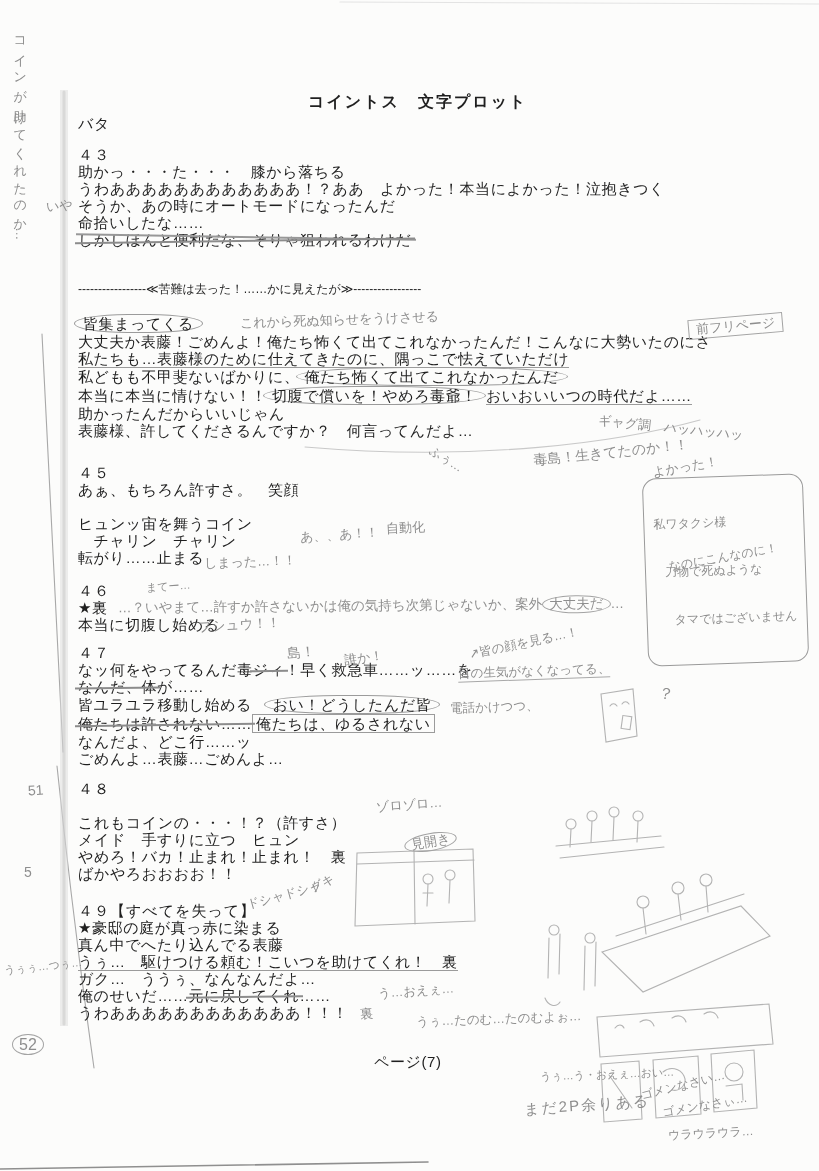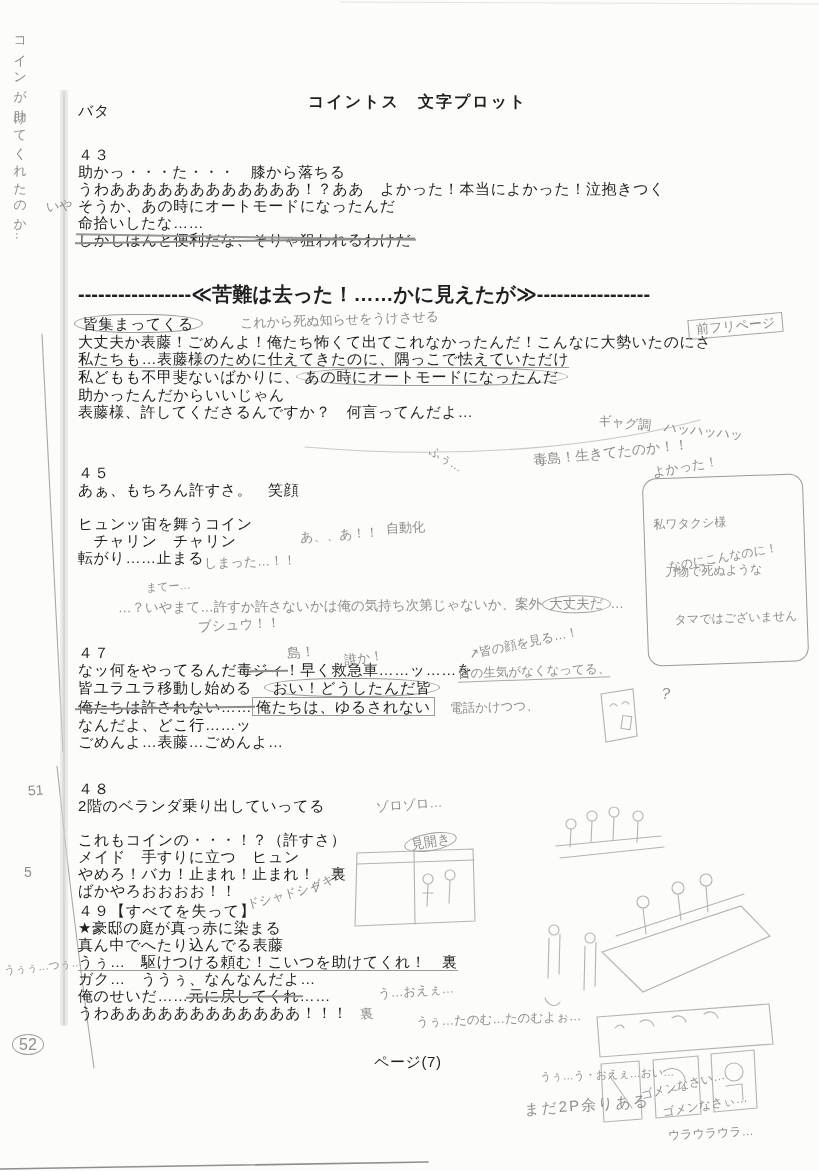--- a/index.html
+++ b/index.html
@@ -5,21 +5,21 @@
   html,body{margin:0;padding:0;background:#e8e8e6;}
   .page{position:relative;width:819px;height:1171px;background:#fcfcfb;overflow:hidden;
         font-family:"Liberation Sans","DejaVu Sans",sans-serif;color:#1f1f1f;}
   .title{position:absolute;left:308px;top:92px;font-size:16px;font-weight:bold;
          letter-spacing:2px;margin:0;white-space:pre;}
   .sec{position:absolute;left:78px;}
   .ln{font-size:15px;line-height:17px;white-space:pre;letter-spacing:0.6px;}
   .ln.sp{height:17px;}
   .num{letter-spacing:1px;}
   .pl{position:absolute;font-size:15px;white-space:pre;letter-spacing:0.6px;}
-  .divider{letter-spacing:0;font-size:20px;font-weight:bold;}
+  .divider{letter-spacing:0;font-size:12px;}
   .hw{position:absolute;color:#8e8e8e;white-space:pre;line-height:1.2;}
   .vert{writing-mode:vertical-rl;letter-spacing:3px;}
   .circ{display:inline-block;border:1.4px solid #9b9b9b;border-radius:50%/60%;padding:0 8px;margin-left:-4px;}
   .pbox{display:inline-block;border:1.4px solid #9b9b9b;padding:0 3px;}
   .hwbox{display:inline-block;border:1.2px solid #a3a3a3;padding:1px 7px;}
   .circhw{display:inline-block;border:1.2px solid #a3a3a3;border-radius:50%;padding:0 6px;}
   .uline{border-bottom:1.6px solid #9b9b9b;}
   .ulinehw{border-bottom:1.3px solid #a8a8a8;}
   .strike{position:relative;}
   .strike::after{content:"";position:absolute;left:-3px;right:-3px;top:55%;height:1.7px;
@@ -88,64 +88,70 @@
       <path d="M663,1072 C670,1066 680,1068 684,1076 C688,1084 680,1092 672,1090"></path>
       <path d="M711,1054 L754,1050 L757,1108 L714,1112 Z"></path>
       <circle cx="734" cy="1072" r="9"></circle>
       <path d="M726,1086 L742,1084 L743,1100"></path>
       <path d="M0,1169 L428,1162" stroke="#8f8f8f" stroke-width="1.6"></path>
       <path d="M305,447 C480,462 620,442 700,420" stroke="#c9c9c9"></path>
     </g>
   </svg>
 
   <h1 class="title">コイントス　文字プロット</h1>
-  <div class="pl" style="left:78px;top:102px">バタ</div>
+  <div class="pl" style="left:78px;top:115px">バタ</div>
 
   <section class="sec" style="top:146px">
     <div class="ln num">４３</div>
     <div class="ln">助かっ・・・た・・・　膝から落ちる</div>
     <div class="ln">うわああああああああああああ！？ああ　よかった！本当によかった！泣抱きつく</div>
     <div class="ln">そうか、あの時にオートモードになったんだ</div>
     <div class="ln">命拾いしたな……</div>
     <div class="ln"><span class="strike double">しかしほんと便利だな、そりゃ狙われるわけだ</span></div>
   </section>
 
   <div class="pl divider" style="left:78px;top:281px">-----------------≪苦難は去った！……かに見えたが≫-----------------</div>
 
   <section class="sec" style="top:314px">
     <div class="ln"><span class="circ">皆集まってくる</span></div>
     <div class="ln">大丈夫か表藤！ごめんよ！俺たち怖くて出てこれなかったんだ！こんなに大勢いたのにさ</div>
     <div class="ln"><span class="uline">私たちも…表藤様のために仕えてきたのに、隅っこで怯えていただけ</span></div>
-    <div class="ln"><span>私どもも不甲斐ないばかりに、</span><span class="circ">あの時にオートモードになったんだ</span></div>
+    <div class="ln"><span>私どもも不甲斐ないばかりに、</span><span class="circ">俺たち怖くて出てこれなかったんだ</span></div>
+    <div class="ln"><span>本当に本当に情けない！！</span><span class="circ">切腹で償いを！やめろ毒爺！</span><span class="uline">おいおいいつの時代だよ……</span></div>
     <div class="ln">助かったんだからいいじゃん</div>
     <div class="ln">表藤様、許してくださるんですか？　何言ってんだよ…</div>
   </section>
 
   <section class="sec" style="top:464px">
     <div class="ln num">４５</div>
     <div class="ln">あぁ、もちろん許すさ。　笑顔</div>
     <div class="ln sp"></div>
     <div class="ln">ヒュンッ宙を舞うコイン</div>
     <div class="ln">　チャリン　チャリン</div>
     <div class="ln">転がり……止まる</div>
   </section>
 
+  <section class="sec" style="top:582px">
+    <div class="ln num">４６</div>
+    <div class="ln">★裏</div>
+    <div class="ln">本当に切腹し始める</div>
+  </section>
 
   <section class="sec" style="top:644px">
     <div class="ln num">４７</div>
     <div class="ln"><span>なッ何をやってるんだ毒</span><span class="strike">ジィ</span><span>！早く救急車……ッ……を</span></div>
+    <div class="ln"><span class="strike">なんだ、体</span><span>が……</span></div>
     <div class="ln"><span>皆ユラユラ移動し始める　</span><span class="circ">おい！どうしたんだ皆</span></div>
     <div class="ln"><span class="strike">俺たちは許されない……</span><span class="pbox">俺たちは、ゆるされない</span></div>
     <div class="ln">なんだよ、どこ行……ッ</div>
     <div class="ln">ごめんよ…表藤…ごめんよ…</div>
   </section>
 
   <section class="sec" style="top:780px">
     <div class="ln num">４８</div>
-    <div class="ln">2階のベランダ乗り出していってる</div>
     <div class="ln sp"></div>
     <div class="ln">これもコインの・・・！？（許すさ）</div>
     <div class="ln">メイド　手すりに立つ　ヒュン</div>
     <div class="ln">やめろ！バカ！止まれ！止まれ！　裏</div>
     <div class="ln">ばかやろおおおお！！</div>
   </section>
 
   <section class="sec" style="top:902px">
     <div class="ln num">４９【すべてを失って】</div>
     <div class="ln">★豪邸の庭が真っ赤に染まる</div>

